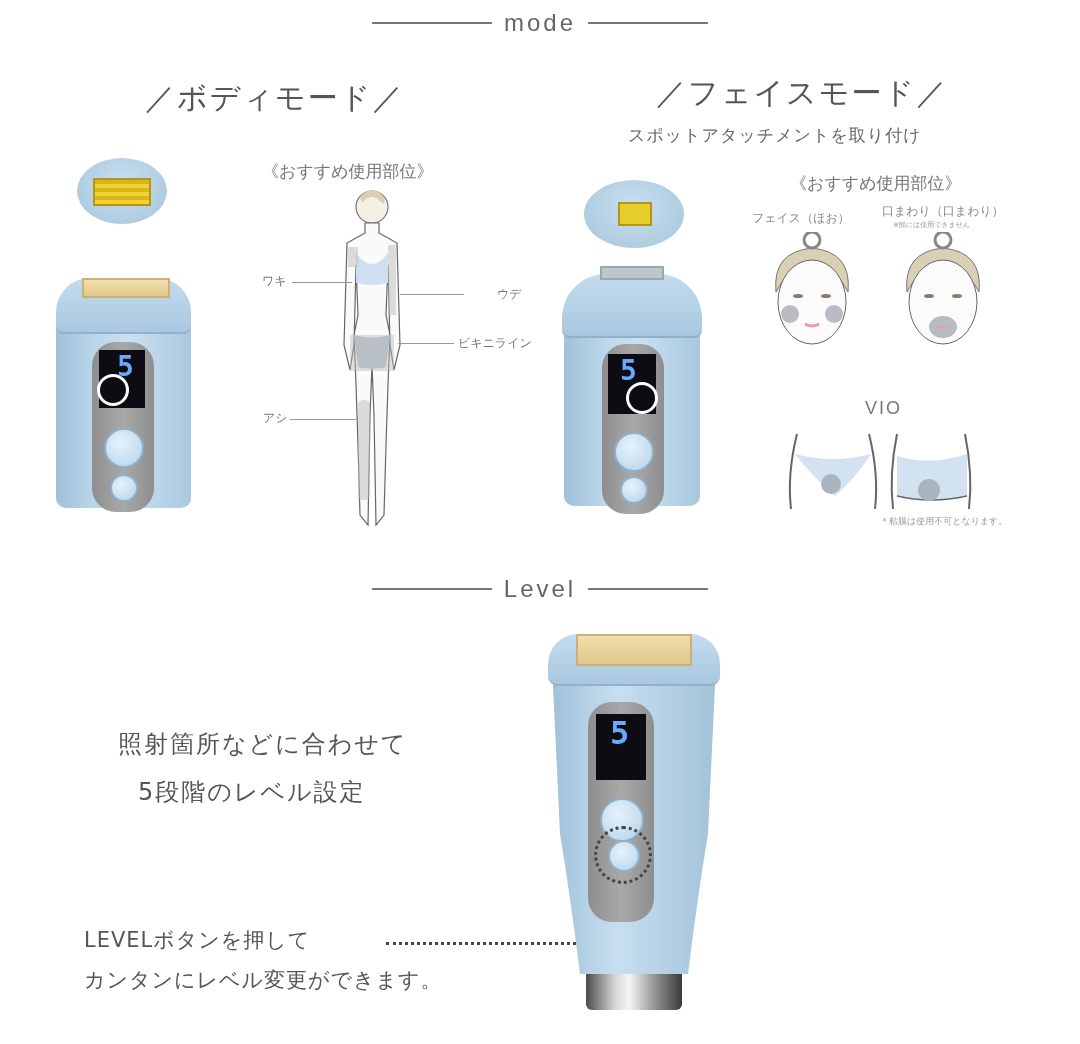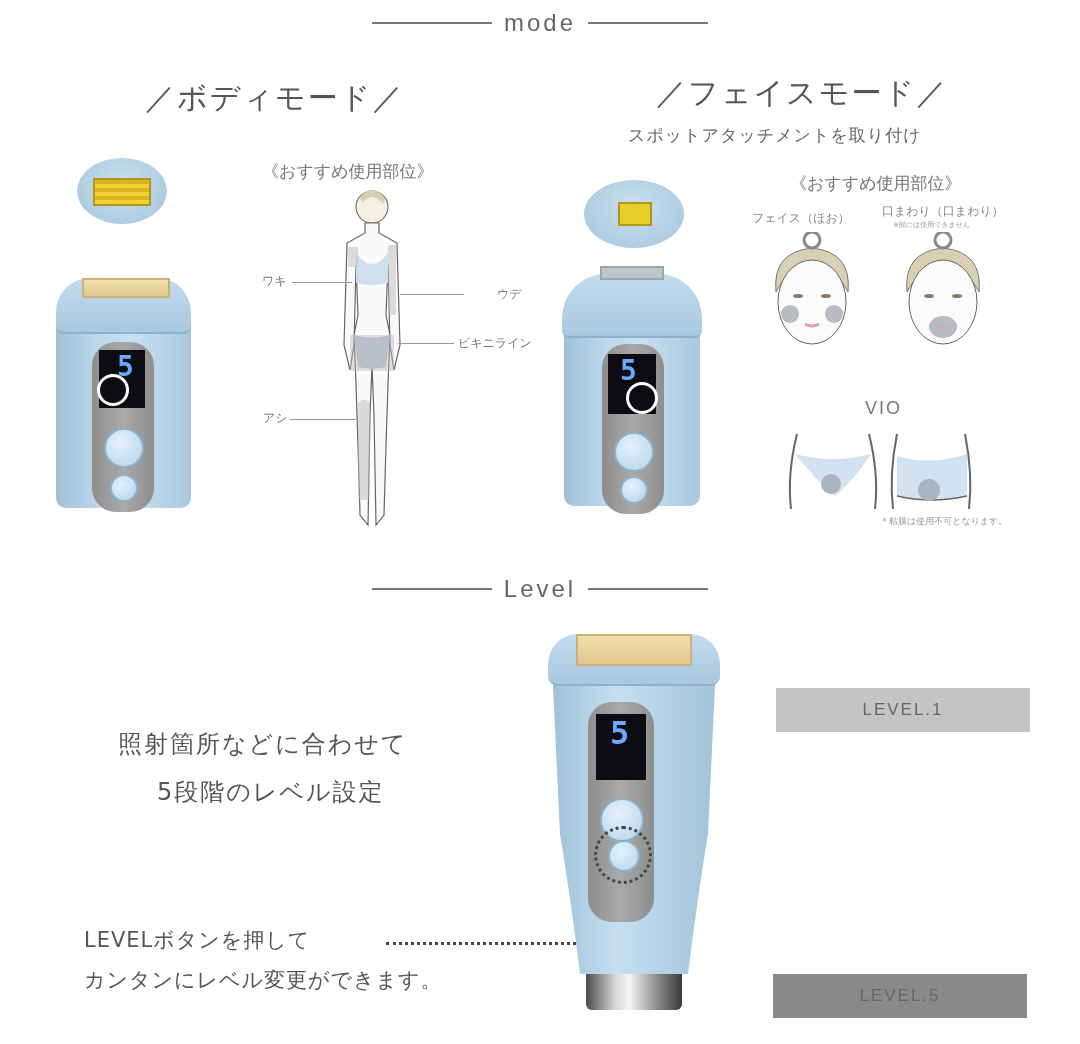--- a/index.html
+++ b/index.html
@@ -169,21 +169,21 @@
   <div class="btn-round" style="left:58px;top:210px;width:24px;height:24px;"></div>
 </div>
 
 <div class="section-heading" style="top:572px;height:34px;font-size:24px;">
   <span class="rule"></span>
   <span>Level</span>
   <span class="rule"></span>
 </div>
 
 <div class="abs" style="left:118px;top:728px;font-size:24px;color:#555;letter-spacing:2px;">照射箇所などに合わせて</div>
-<div class="abs" style="left:138px;top:776px;font-size:24px;color:#555;letter-spacing:2px;margin-left:19px;">5段階のレベル設定</div>
+<div class="abs" style="left:138px;top:776px;font-size:24px;color:#555;letter-spacing:2px;">5段階のレベル設定</div>
 
 <div class="abs" style="left:84px;top:926px;font-size:21px;color:#555;letter-spacing:1px;">LEVELボタンを押して</div>
 <div class="abs" style="left:84px;top:966px;font-size:21px;color:#555;letter-spacing:1px;">カンタンにレベル変更ができます。</div>
 <div class="dotted-h" style="left:386px;top:942px;width:238px;"></div>
 <div class="dotted-v" style="left:622px;top:868px;height:76px;"></div>
 
 <div class="device" style="left:548px;top:634px;width:172px;height:380px;">
   <svg class="abs" style="left:0;top:30px;" width="172" height="310" viewBox="0 0 172 310">
     <defs>
       <linearGradient id="bg" x1="0" x2="1">
@@ -200,19 +200,13 @@
   <div class="screen" style="left:48px;top:80px;width:50px;height:66px;">
     <span class="digit" style="left:14px;top:0;font-size:32px;">5</span>
   </div>
   <div class="btn-round" style="left:52px;top:164px;width:40px;height:40px;"></div>
   <div class="btn-round" style="left:60px;top:206px;width:28px;height:28px;"></div>
   <div class="dotted-ring" style="left:46px;top:192px;width:52px;height:52px;"></div>
   <div class="chrome" style="left:38px;top:340px;width:96px;height:36px;"></div>
 </div>
 
 <div class="abs" style="left:776px;top:688px;width:256px;height:330px;">
-  <div class="level-btn" style="top: 0px; background: rgb(196, 196, 196);">
-    <span>LEVEL.1</span>
-  </div>
-  <div class="level-btn" style="top: 286px; left: -3px; background: rgb(138, 138, 138);">
-    <span>LEVEL.5</span>
-  </div>
 </div>
 
 </body></html>

